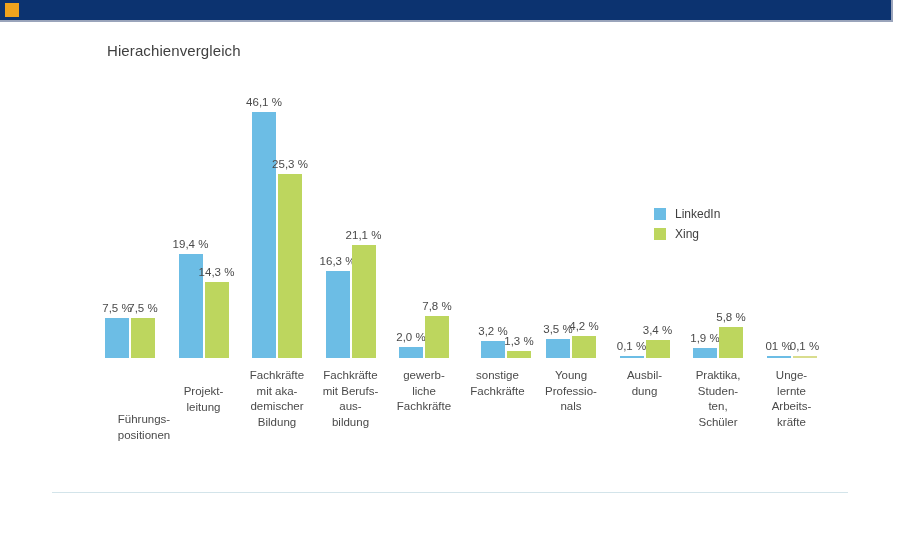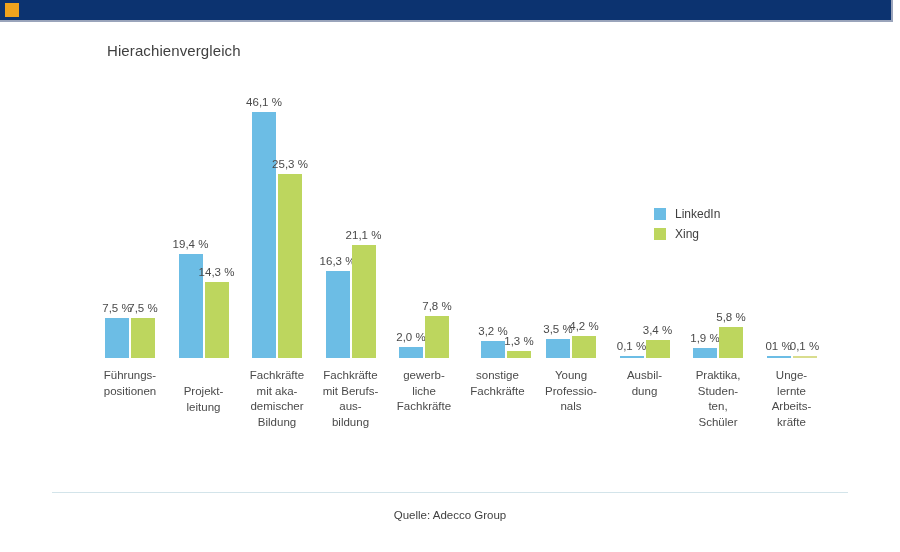--- a/index.html
+++ b/index.html
@@ -251,23 +251,22 @@
         <span class="legend-swatch s0" style="background: rgb(108, 189, 229);"></span>
         <span class="legend-text">LinkedIn</span>
       </div>
       <div class="legend-row">
         <span class="legend-swatch s1" style="background: rgb(189, 214, 94);"></span>
         <span class="legend-text">Xing</span>
       </div>
     </div>
 
   <div id="footer-rule"></div>
-  <div id="footer-source">Quelle: Adecco Group</div>
-
-<div class="catlabel" style="left: 85px;">
+
+<div class="catlabel" style="left: 99px; margin-top: 44px;">
       <div>Führungs-</div>
       <div>positionen</div>
     </div>
     <div class="catlabel" style="left: 158.5px; margin-top: 16px;">
       <div>Projekt-</div>
       <div>leitung</div>
     </div>
     <div class="catlabel" style="left: 232px;">
       <div>Fachkräfte</div>
       <div>mit aka-</div>

